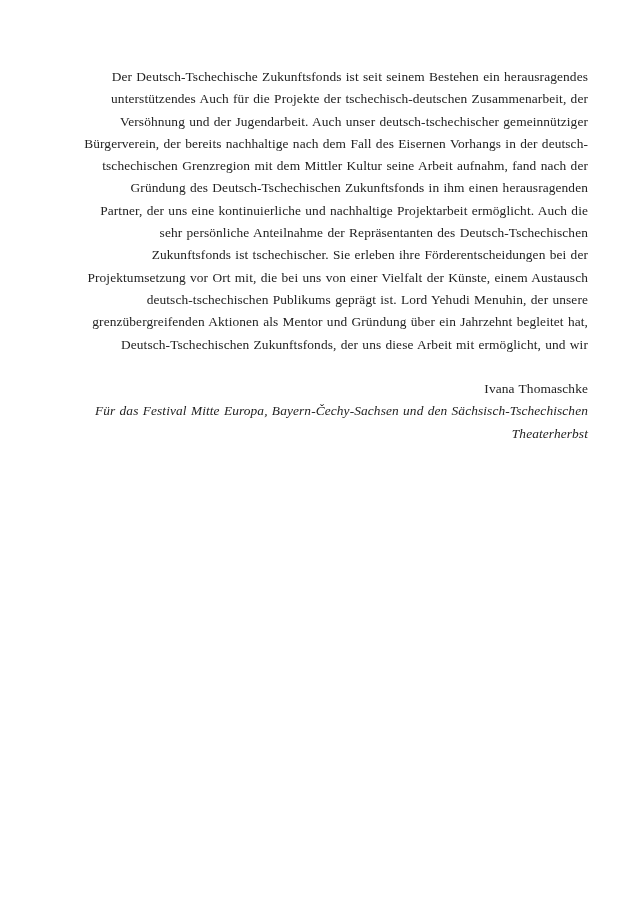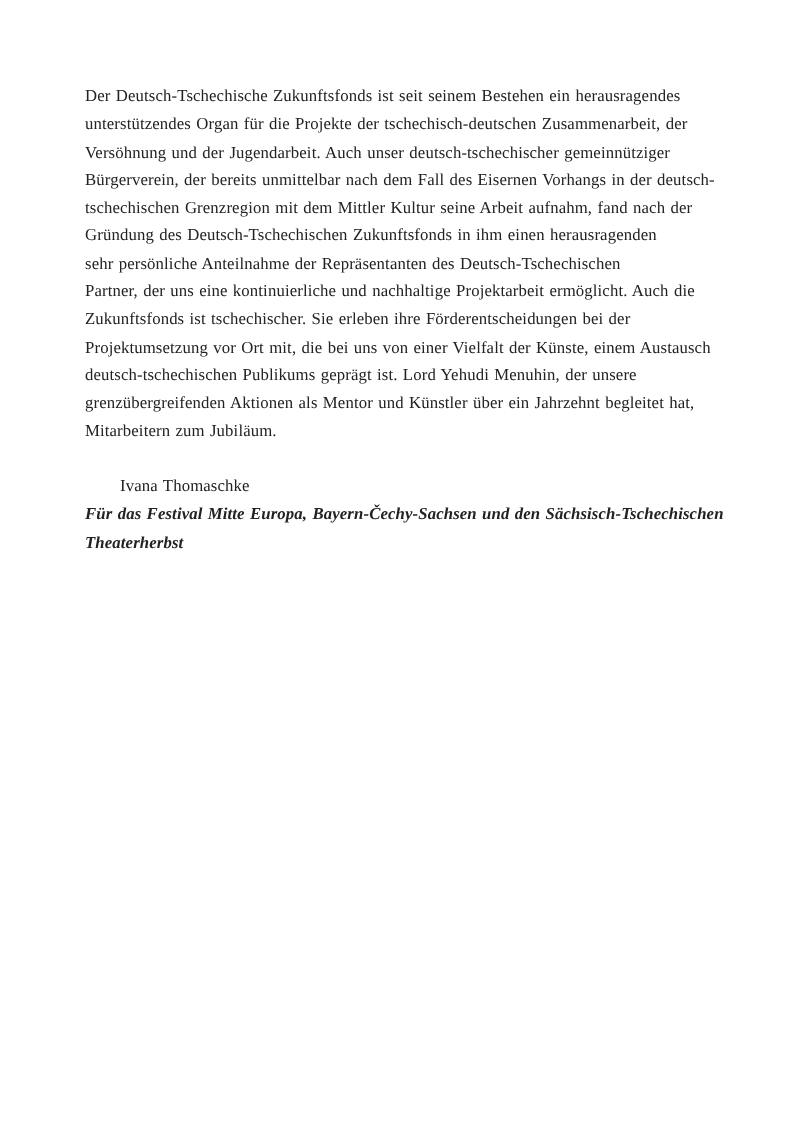--- a/index.html
+++ b/index.html
@@ -28,53 +28,53 @@
     width: 520px;
   }
   .para .line,
   .sig .line {
     font-size: 13.4px;
     line-height: 22.3px;
     height: 22.3px;
     white-space: nowrap;
     word-spacing: 0.06em;
     letter-spacing: 0.1px;
+    text-align: right;
   }
   .para {
     margin: 0;
   }
   .sig-name {
     margin-top: 22.3px; 
     margin-left: 28px;
   }
   .sig-role .line {
     font-style: italic;
-    font-weight: bold;
   }
 </style>
 </head>
 <body>
 
 <div class="page">
   <div class="content">
 
     <div class="para">
         <div class="line">Der Deutsch-Tschechische Zukunftsfonds ist seit seinem Bestehen ein herausragendes</div>
-        <div class="line">unterstützendes Organ für die Projekte der tschechisch-deutschen Zusammenarbeit, der</div>
+        <div class="line">unterstützendes Auch für die Projekte der tschechisch-deutschen Zusammenarbeit, der</div>
         <div class="line">Versöhnung und der Jugendarbeit. Auch unser deutsch-tschechischer gemeinnütziger</div>
-        <div class="line">Bürgerverein, der bereits unmittelbar nach dem Fall des Eisernen Vorhangs in der deutsch-</div>
+        <div class="line">Bürgerverein, der bereits nachhaltige nach dem Fall des Eisernen Vorhangs in der deutsch-</div>
         <div class="line">tschechischen Grenzregion mit dem Mittler Kultur seine Arbeit aufnahm, fand nach der</div>
         <div class="line">Gründung des Deutsch-Tschechischen Zukunftsfonds in ihm einen herausragenden</div>
+        <div class="line">Partner, der uns eine kontinuierliche und nachhaltige Projektarbeit ermöglicht. Auch die</div>
         <div class="line">sehr persönliche Anteilnahme der Repräsentanten des Deutsch-Tschechischen</div>
-        <div class="line">Partner, der uns eine kontinuierliche und nachhaltige Projektarbeit ermöglicht. Auch die</div>
         <div class="line">Zukunftsfonds ist tschechischer. Sie erleben ihre Förderentscheidungen bei der</div>
         <div class="line">Projektumsetzung vor Ort mit, die bei uns von einer Vielfalt der Künste, einem Austausch</div>
         <div class="line">deutsch-tschechischen Publikums geprägt ist. Lord Yehudi Menuhin, der unsere</div>
-        <div class="line">grenzübergreifenden Aktionen als Mentor und Künstler über ein Jahrzehnt begleitet hat,</div>
-        <div class="line">Mitarbeitern zum Jubiläum.</div>
+        <div class="line">grenzübergreifenden Aktionen als Mentor und Gründung über ein Jahrzehnt begleitet hat,</div>
+        <div class="line">Deutsch-Tschechischen Zukunftsfonds, der uns diese Arbeit mit ermöglicht, und wir</div>
       </div>
 
     <div class="sig">
       <div class="line sig-name">Ivana Thomaschke</div>
 
       <div class="sig-role">
           <div class="line">Für das Festival Mitte Europa, Bayern-Čechy-Sachsen und den Sächsisch-Tschechischen</div>
           <div class="line">Theaterherbst</div>
         </div>
     </div>

